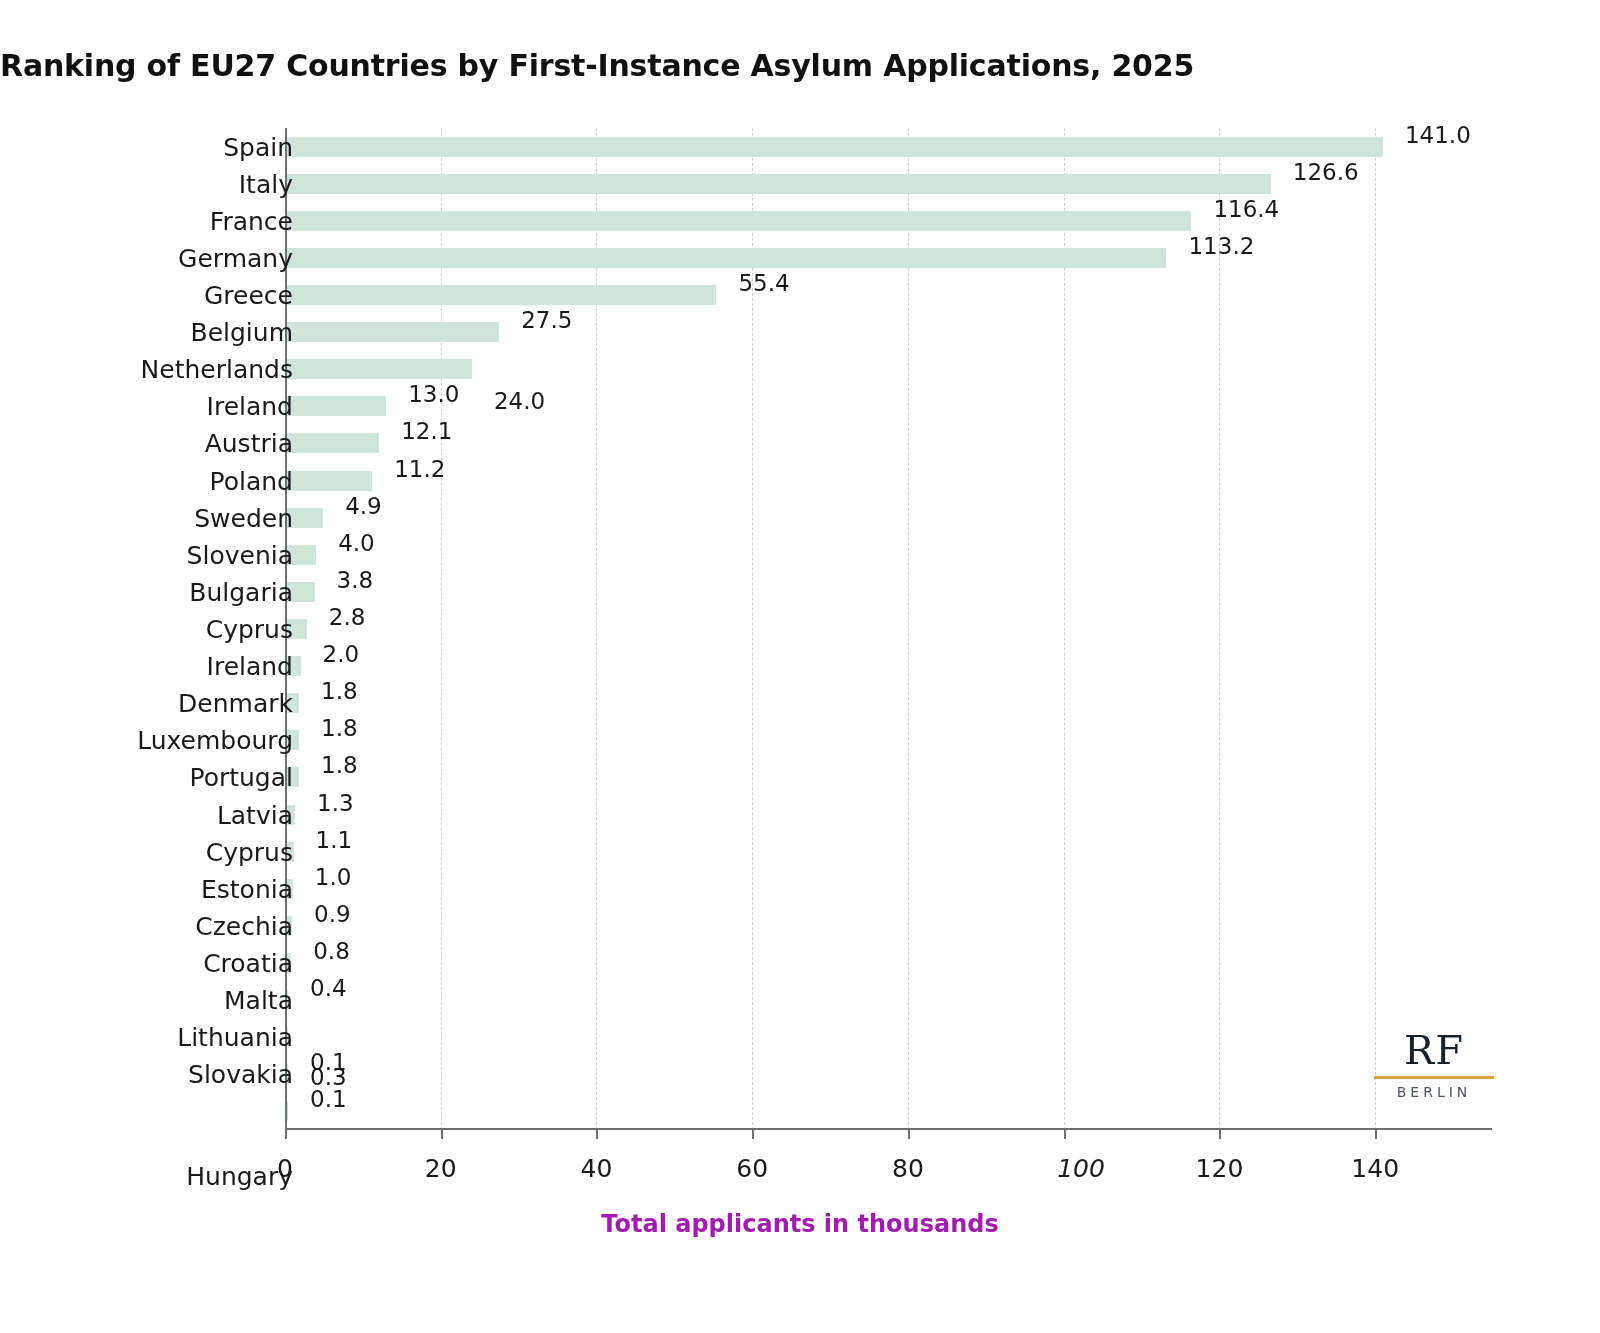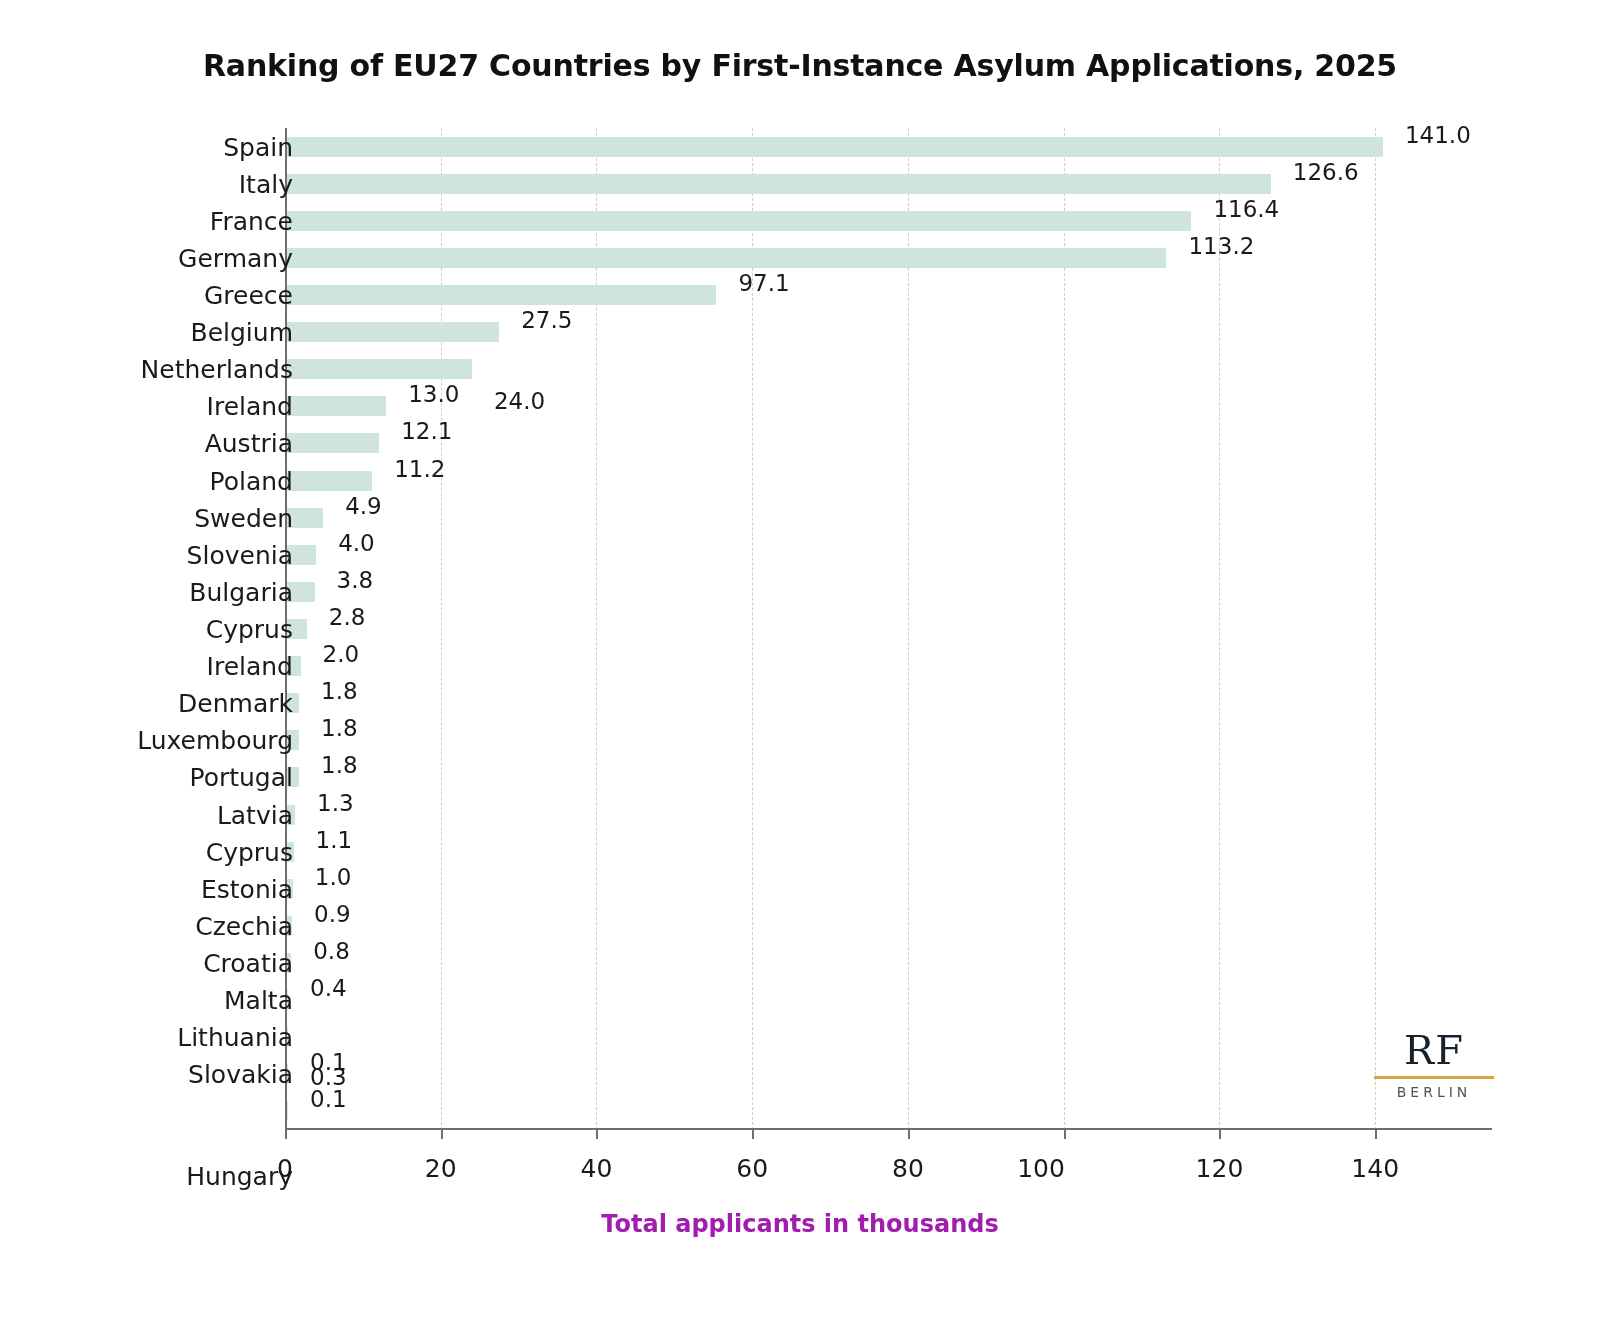--- a/index.html
+++ b/index.html
@@ -17,21 +17,20 @@
   }
   .chart-root {
     position: absolute;
     inset: 0;
   }
   .chart-title {
     position: absolute;
     top: 48px;
     left: 0;
     width: 100%;
-    text-align: center;
     font-size: 30px;
     font-weight: bold;
     letter-spacing: -0.2px;
     color: #111111;
   }
   
   .plot-area {
     position: absolute;
     left: 285px;
     top: 128px;
@@ -161,21 +160,21 @@
     <div class="rows" id="rows">
         <div class="bar" style="top: 8.55556px; height: 20px; width: 1097.98px; background: rgb(207, 229, 220);"></div>
         <div class="bar-value" style="left: 1119.98px; top: -4.44444px;">141.0</div>
         <div class="bar" style="top: 45.6667px; height: 20px; width: 985.846px; background: rgb(207, 229, 220);"></div>
         <div class="bar-value" style="left: 1007.85px; top: 32.6667px;">126.6</div>
         <div class="bar" style="top: 82.7778px; height: 20px; width: 906.418px; background: rgb(207, 229, 220);"></div>
         <div class="bar-value" style="left: 928.418px; top: 69.7778px;">116.4</div>
         <div class="bar" style="top: 119.889px; height: 20px; width: 881.499px; background: rgb(207, 229, 220);"></div>
         <div class="bar-value" style="left: 903.499px; top: 106.889px;">113.2</div>
         <div class="bar" style="top: 157px; height: 20px; width: 431.405px; background: rgb(207, 229, 220);"></div>
-        <div class="bar-value" style="left: 453.405px; top: 144px;">97.1</div>
+        <div class="bar-value" style="left: 453.405px; top: 144px;">55.4</div>
         <div class="bar" style="top: 194.111px; height: 20px; width: 214.145px; background: rgb(207, 229, 220);"></div>
         <div class="bar-value" style="left: 236.145px; top: 181.111px;">27.5</div>
         <div class="bar" style="top: 231.222px; height: 20px; width: 186.89px; background: rgb(207, 229, 220);"></div>
         <div class="bar-value" style="left: 208.89px; top: 218.222px; margin-top: 44px;">24.0</div>
         <div class="bar" style="top: 268.333px; height: 20px; width: 101.232px; background: rgb(207, 229, 220);"></div>
         <div class="bar-value" style="left: 123.232px; top: 255.333px;">13.0</div>
         <div class="bar" style="top: 305.444px; height: 20px; width: 94.2239px; background: rgb(207, 229, 220);"></div>
         <div class="bar-value" style="left: 116.224px; top: 292.444px;">12.1</div>
         <div class="bar" style="top: 342.556px; height: 20px; width: 87.2155px; background: rgb(207, 229, 220);"></div>
         <div class="bar-value" style="left: 109.215px; top: 329.556px;">11.2</div>
@@ -252,21 +251,21 @@
       <div class="xtick" style="left: 285px; top: 1156px;">0</div>
       <div class="xtick-mark" style="left: 440.742px; top: 1130px;"></div>
       <div class="xtick" style="left: 440.742px; top: 1156px;">20</div>
       <div class="xtick-mark" style="left: 596.484px; top: 1130px;"></div>
       <div class="xtick" style="left: 596.484px; top: 1156px;">40</div>
       <div class="xtick-mark" style="left: 752.226px; top: 1130px;"></div>
       <div class="xtick" style="left: 752.226px; top: 1156px;">60</div>
       <div class="xtick-mark" style="left: 907.968px; top: 1130px;"></div>
       <div class="xtick" style="left: 907.968px; top: 1156px;">80</div>
       <div class="xtick-mark" style="left: 1063.71px; top: 1130px;"></div>
-      <div class="xtick" style="left: 1041px; top: 1156px;">100</div>
+      <div class="xtick" style="left: 1081px; top: 1156px; font-style: italic;">100</div>
       <div class="xtick-mark" style="left: 1219.45px; top: 1130px;"></div>
       <div class="xtick" style="left: 1219.45px; top: 1156px;">120</div>
       <div class="xtick-mark" style="left: 1375.19px; top: 1130px;"></div>
       <div class="xtick" style="left: 1375.19px; top: 1156px;">140</div>
     </div>
 
   <div class="xlabel" style="top:1210px;">Total applicants in thousands</div>
 
   <div class="logo">
     <div class="logo-mark">RF</div>

